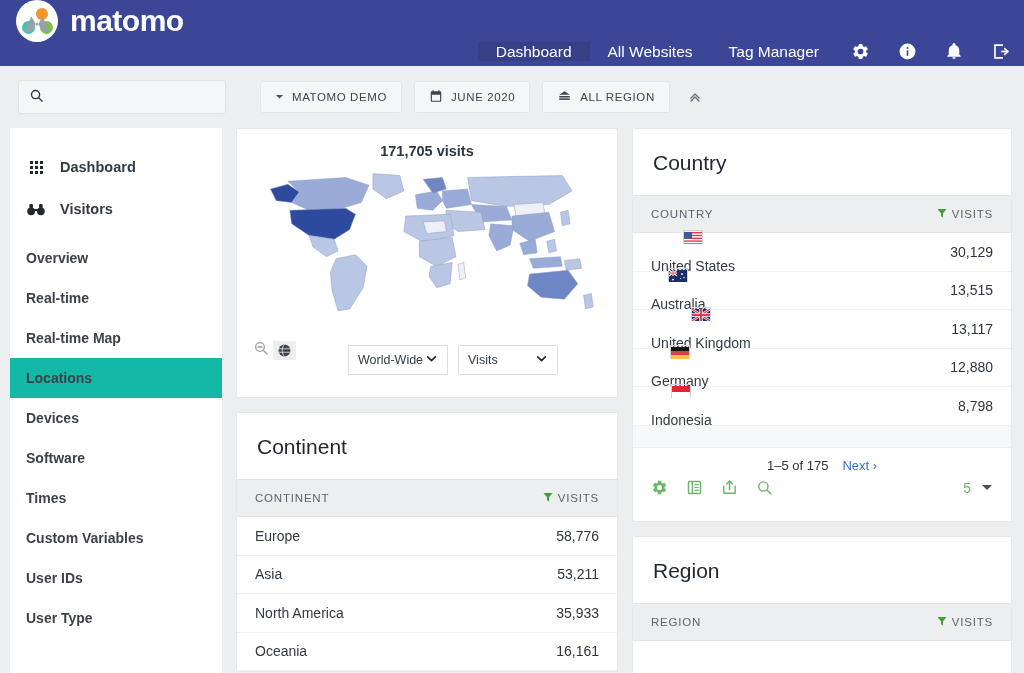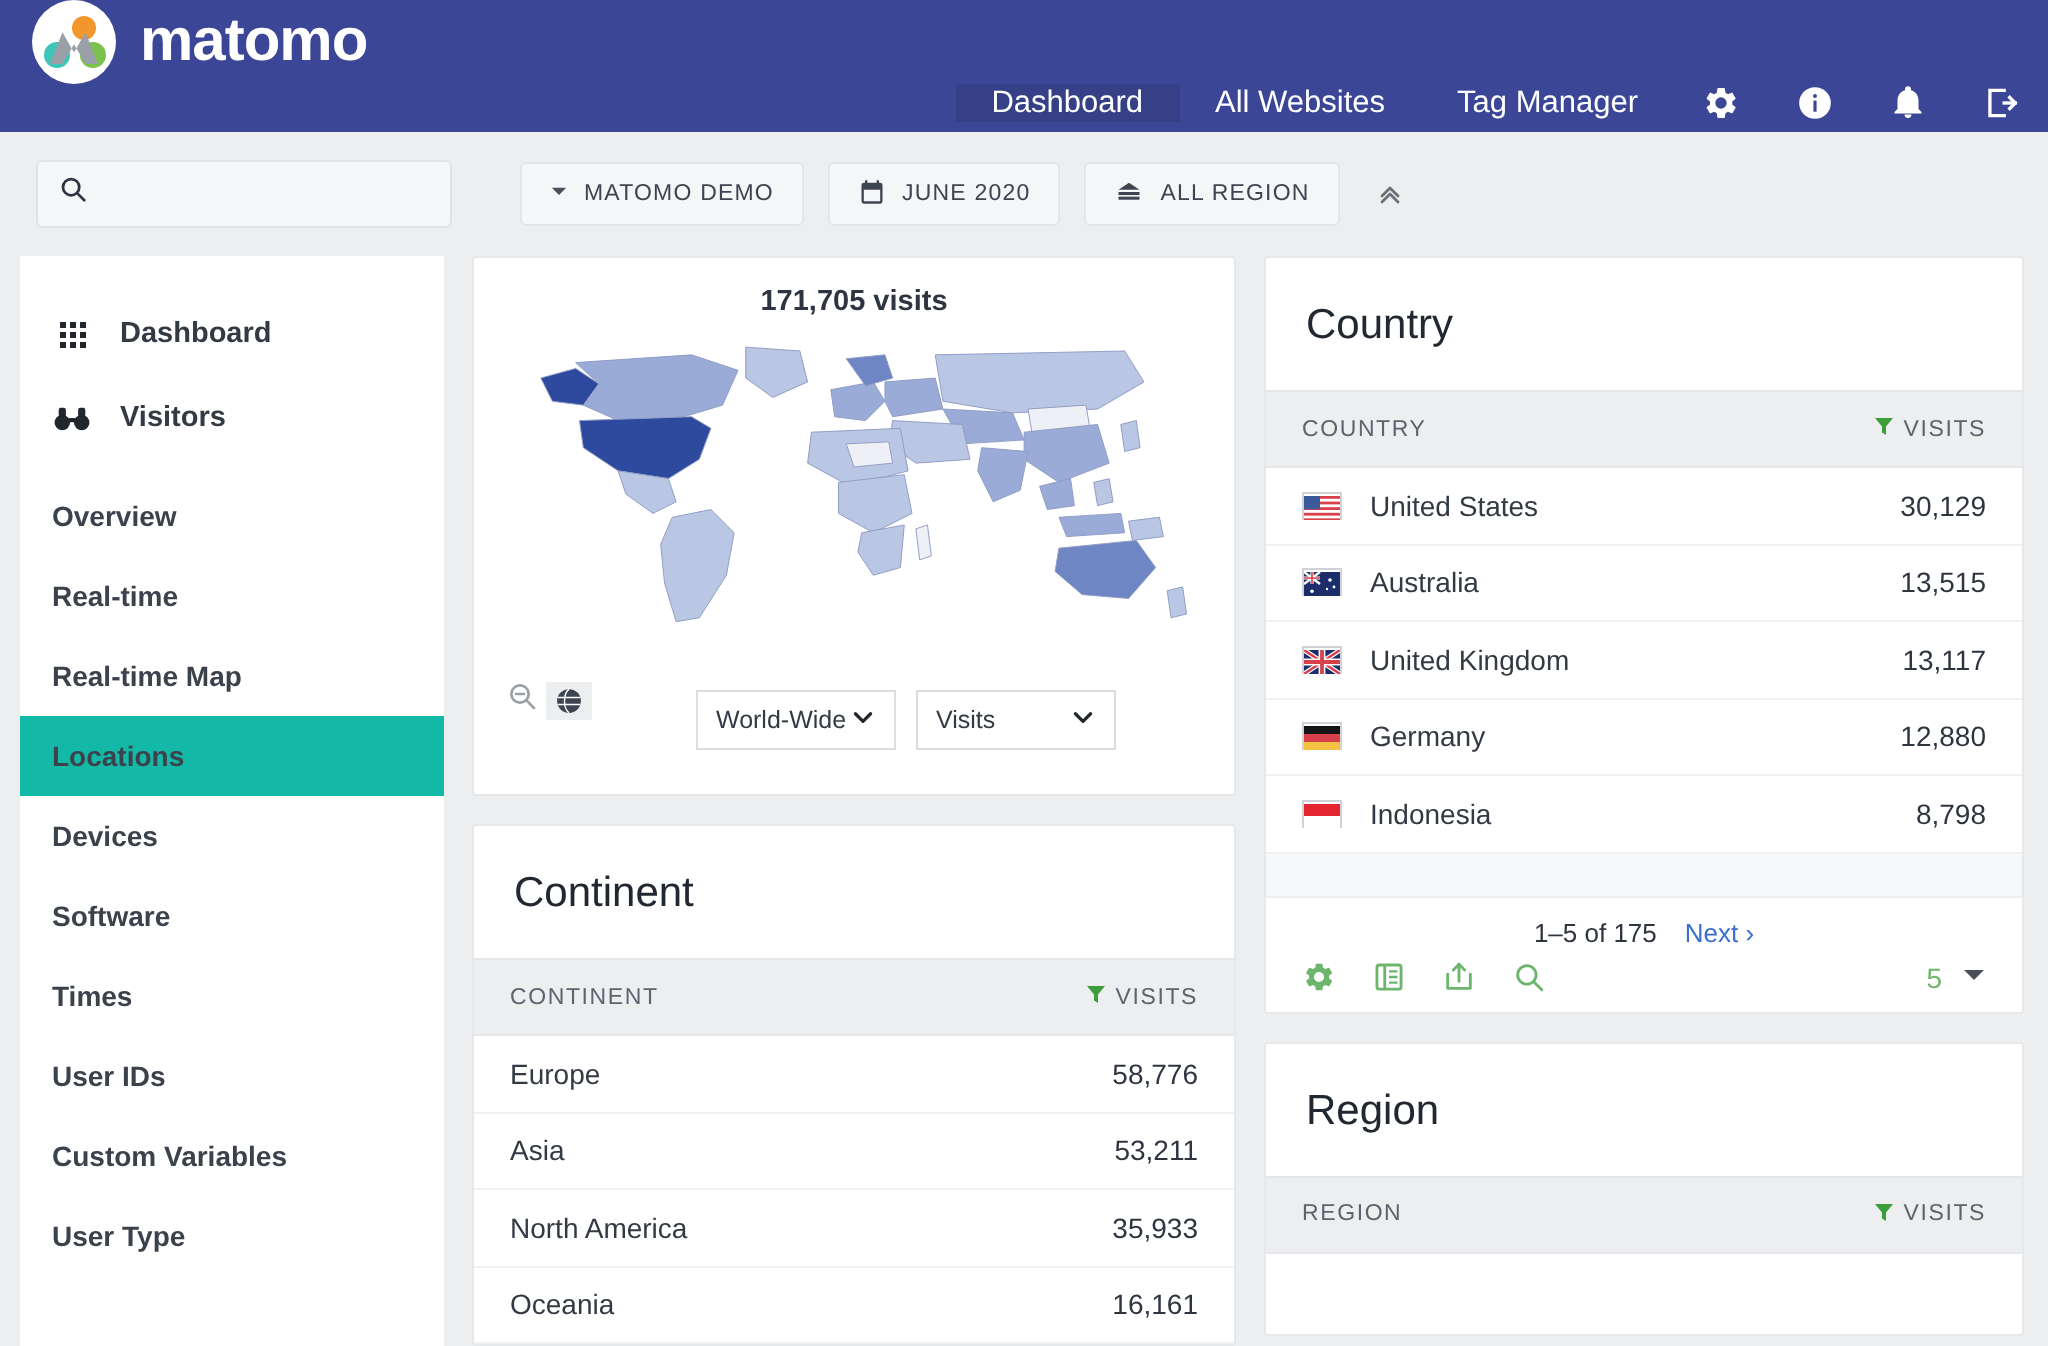--- a/index.html
+++ b/index.html
@@ -198,26 +198,26 @@
   }
   .th-right { display: flex; align-items: center; gap: 4px; }
   .trow {
     display: flex; align-items: center; justify-content: space-between;
     padding: 0 18px;
     height: 38.5px;
     border-bottom: 1px solid #f0f1f3;
     font-size: 14px; color: #333a44;
     cursor: pointer;
   }
-  .trow .left { display: flex; align-items: center; gap: 14px; }
+  .trow .left { display: flex; align-items: center; gap: 14px; flex-direction: column; }
   .flag { width: 20px; height: 14px; border: 1px solid #cfd2d6; flex: 0 0 auto; }
   .tval { font-size: 14px; color: #2f3540; }
 
   .tfoot-spacer { height: 22px; background: #f7f8f9; border-bottom: 1px solid #eceef0;}
-  .tfoot { padding: 10px 18px 8px 18px; }
+  .tfoot { padding: 10px 18px 24px 18px; }
   .tfoot-top {
     display: flex; align-items: center; justify-content: center;
     gap: 14px; font-size: 13px; color: #2f3540; padding-bottom: 6px;
   }
   .next-link { color: #3b6fcc; cursor: pointer; }
   .tfoot-bot { display: flex; align-items: center; }
   .foot-icons { display: flex; align-items: center; gap: 18px; }
   .foot-ic { cursor: pointer; display: flex; }
   .limit { margin-left: auto; display: flex; align-items: center; gap: 10px; cursor: pointer; }
   .limit-num { color: #6db56d; font-size: 14px; }
@@ -353,22 +353,22 @@
 
     <div class="spacer-8"></div>
 
     <div class="side-row sub">Overview</div>
     <div class="side-row sub">Real-time</div>
     <div class="side-row sub">Real-time Map</div>
     <div class="side-row sub selected">Locations</div>
     <div class="side-row sub">Devices</div>
     <div class="side-row sub">Software</div>
     <div class="side-row sub">Times</div>
+    <div class="side-row sub">Custom Variables</div>
     <div class="side-row sub">User IDs</div>
-    <div class="side-row sub">Custom Variables</div>
     <div class="side-row sub">User Type</div>
 
   </div>
 
   <div class="col-mid">
 
     <div class="panel map-panel">
       <div class="map-title">171,705 visits</div>
 
       <div class="map-canvas">

